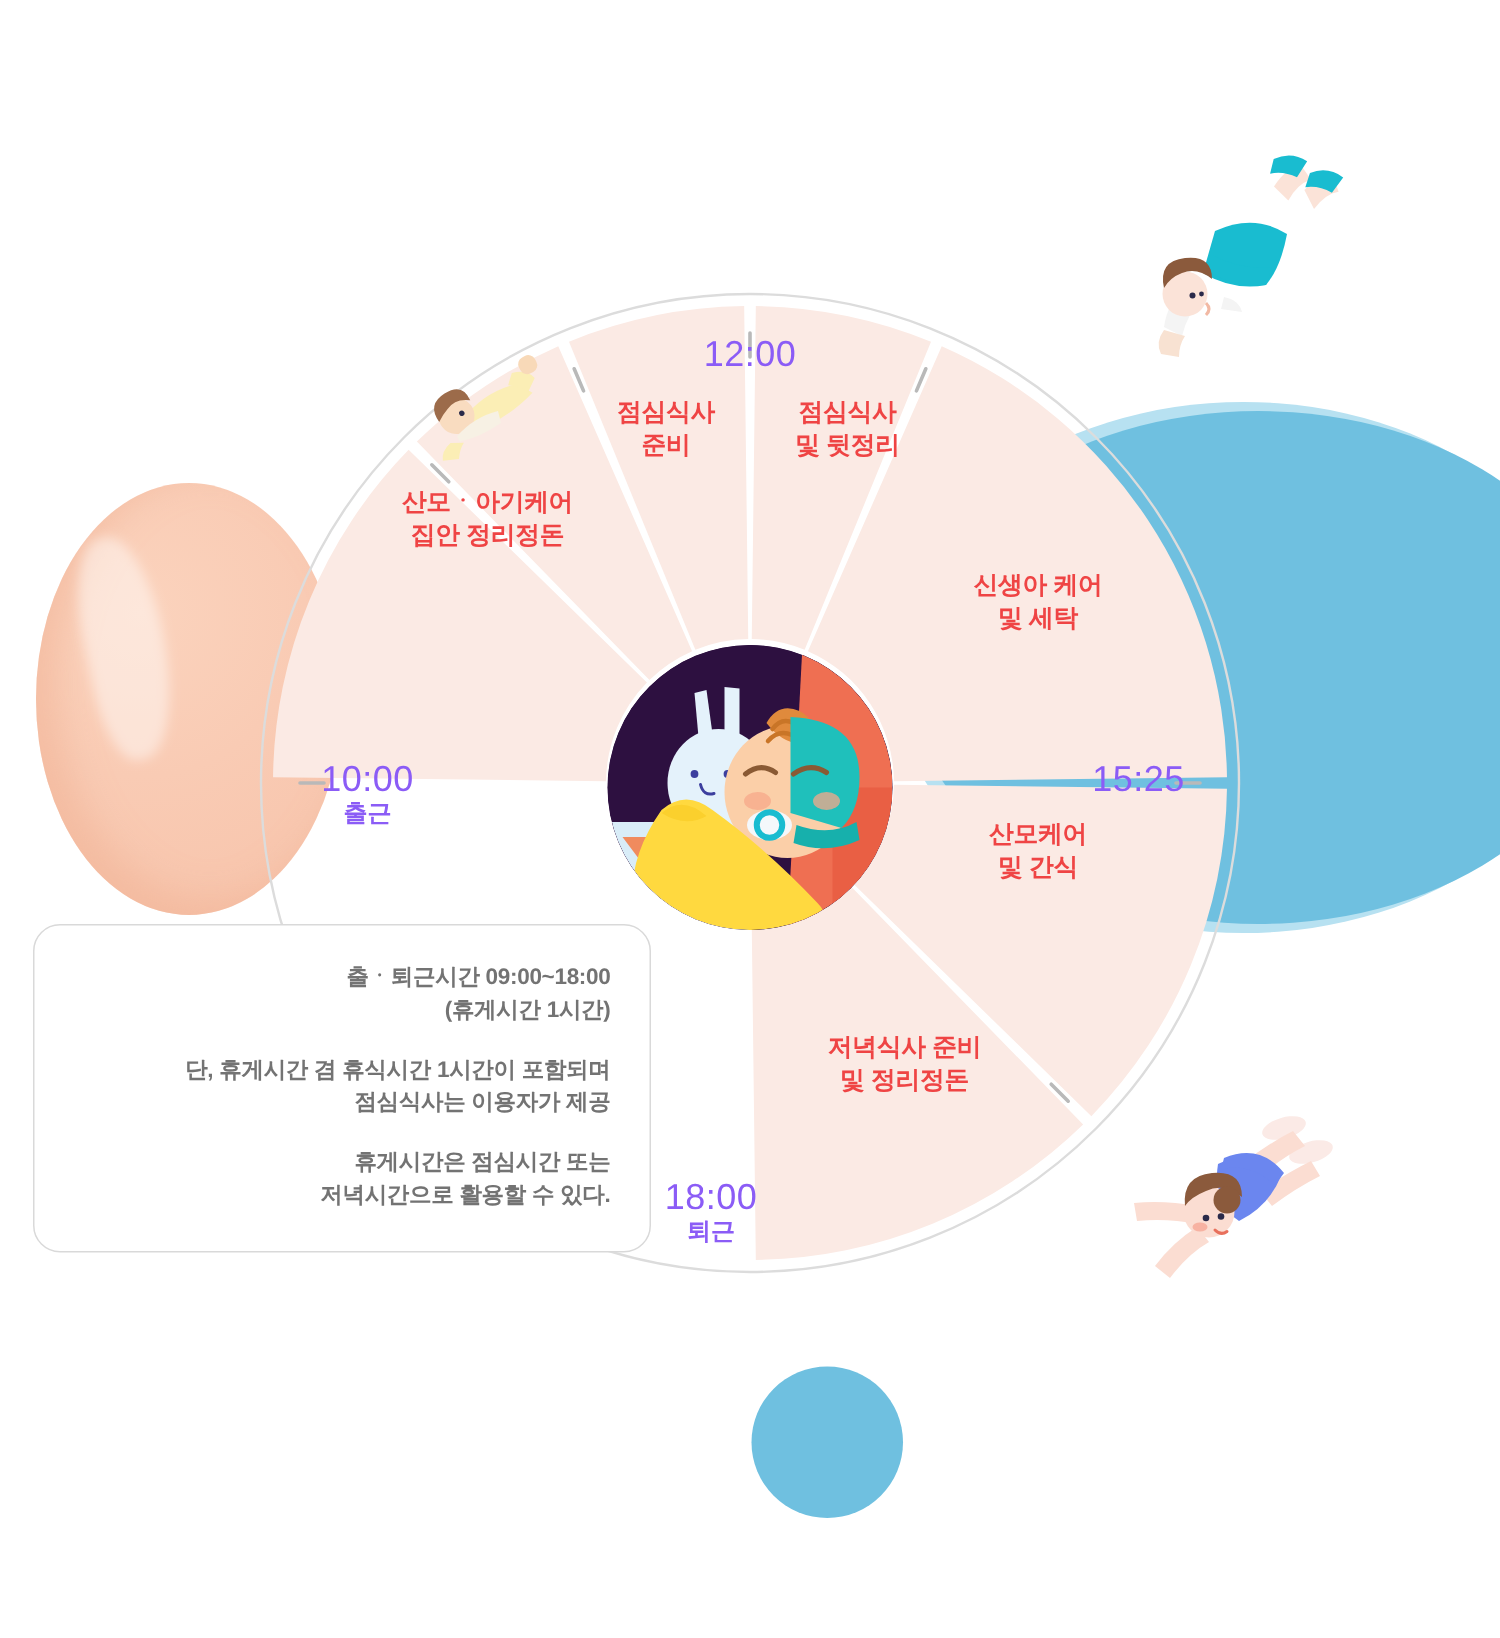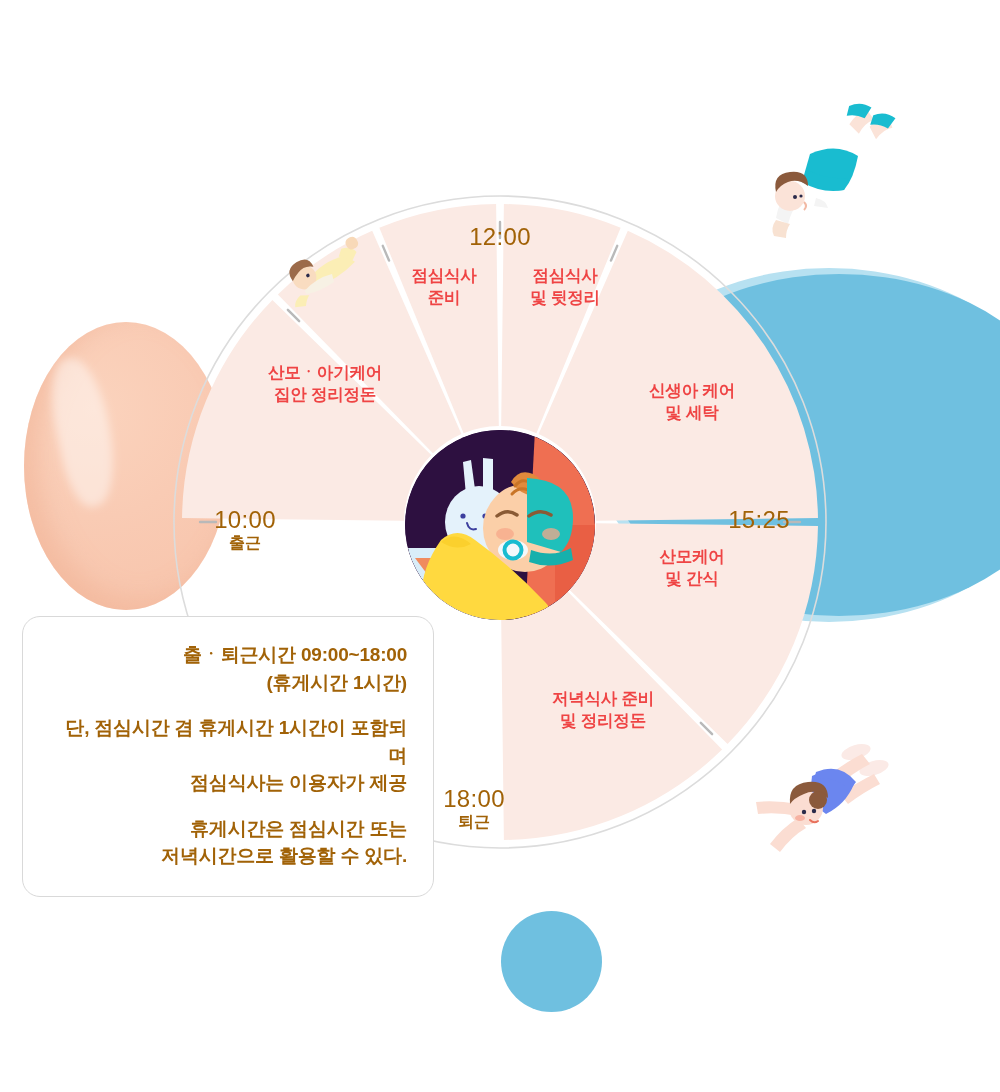--- a/index.html
+++ b/index.html
@@ -77,21 +77,21 @@
   .sector-label {
     color: #ef4444;
     font-size: 16.5px;
     font-weight: 700;
     line-height: 1.32;
     text-align: center;
     white-space: pre-line;
     letter-spacing: -0.2px;
   }
   .time-label {
-    color: #a16207;
+    color: #8b5cf6;
     font-size: 24px;
     font-weight: 400;
     line-height: 1.18;
     text-align: center;
     letter-spacing: .3px;
   }
   .time-label .sub {
     display: block;
     font-weight: 800;
     font-size: 16px;
@@ -102,22 +102,22 @@
   .info-box {
     left: 22px; top: 616px;
     width: 412px;
     box-sizing: border-box;
     padding: 24px 26px 26px 26px;
     border: 1px solid #d9d9d9;
     border-radius: 18px;
     background: #ffffff;
   }
   .info-line {
-    color: #a16207;
-    font-size: 19px;
+    color: #737373;
+    font-size: 15px;
     font-weight: 700;
     line-height: 1.45;
     text-align: right;
     white-space: pre-line;
     letter-spacing: -0.2px;
   }
   .info-line + .info-line { margin-top: 18px; }
 
   
   .figure { pointer-events: none; }
@@ -152,21 +152,21 @@
           <line x1="219.03235950904622" y1="68.57662161950697" x2="212.78066145321785" y2="53.84854396426795" stroke="#b9b9b9" stroke-width="2.4" stroke-linecap="round"></line>
           <line x1="330" y1="46" x2="330" y2="30" stroke="#b9b9b9" stroke-width="2.4" stroke-linecap="round"></line>
           <line x1="440.9676404909538" y1="68.57662161950697" x2="447.2193385467822" y2="53.84854396426795" stroke="#b9b9b9" stroke-width="2.4" stroke-linecap="round"></line>
           <line x1="614" y1="330" x2="630" y2="330" stroke="#b9b9b9" stroke-width="2.4" stroke-linecap="round"></line>
           <line x1="530.8183258569795" y1="530.8183258569795" x2="542.1320343559643" y2="542.1320343559643" stroke="#b9b9b9" stroke-width="2.4" stroke-linecap="round"></line>
         </g>
     </svg>
   </div>
 
 
-  <div class="abs sector-label" style="left:251px; top:325px; width:148px;margin-top:37px;">산모ㆍ아기케어
+  <div class="abs sector-label" style="left:251px; top:325px; width:148px;">산모ㆍ아기케어
 집안 정리정돈</div>
 
   <div class="abs sector-label" style="left:383px; top:265px; width:122px;">점심식사
 준비</div>
 
   <div class="abs sector-label" style="left:503px; top:265px; width:124px;">점심식사
 및 뒷정리</div>
 
   <div class="abs sector-label" style="left:622px; top:380px; width:140px;">신생아 케어
 및 세탁</div>
@@ -239,21 +239,21 @@
         <path d="M36 110 q16 -14 34 0 q36 26 70 62 q10 10 2 22 l-10 10 L20 190 Q8 150 36 110 Z" fill="#ffd93f"></path>
         <path d="M36 112 q14 -12 30 2 q-14 8 -30 -2 Z" fill="#fbd02d"></path>
         <path d="M58 152 q-18 10 -26 30" stroke="#c9dff0" stroke-width="0" fill="none"></path>
       </g>
     </svg>
   </div>
 
   <div class="abs info-box">
     <div class="info-line">출ㆍ퇴근시간 09:00~18:00
 (휴게시간 1시간)</div>
-    <div class="info-line">단, 점심시간 겸 휴게시간 1시간이 포함되며
+    <div class="info-line">단, 휴게시간 겸 휴식시간 1시간이 포함되며
 점심식사는 이용자가 제공</div>
     <div class="info-line">휴게시간은 점심시간 또는
 저녁시간으로 활용할 수 있다.</div>
   </div>
 
   <div class="abs figure" style="left:272px; top:226px;">
     <svg width="110" height="90" viewBox="0 0 110 90" xmlns="http://www.w3.org/2000/svg">
       <g transform="rotate(-28 55 45)">
         <path d="M34 44 q22 -10 44 -4 l6 10 q-24 8 -48 4 Z" fill="#fbeeb5"></path>
         <path d="M78 32 q10 2 12 10 l-8 6 q-6 -8 -10 -10 Z" fill="#fbeeb5"></path>

